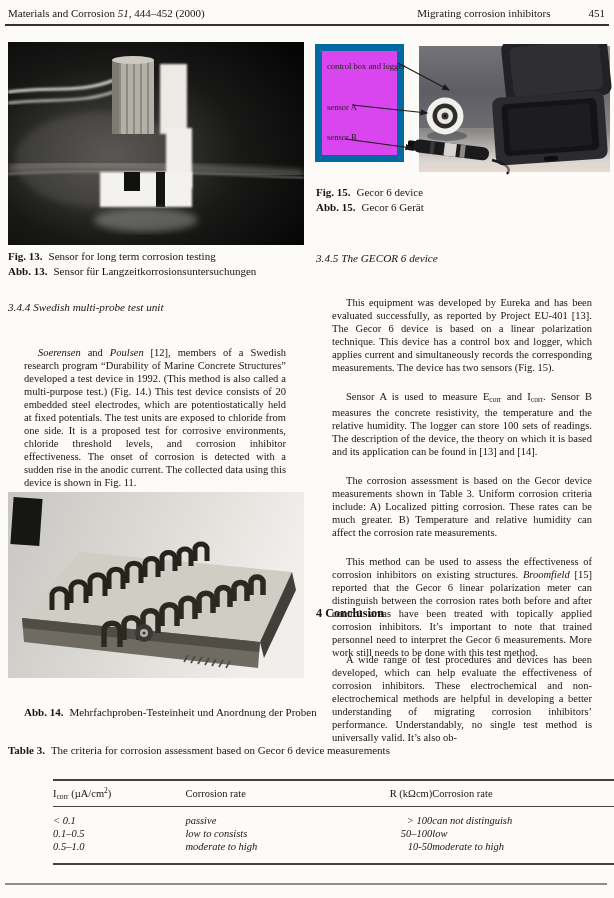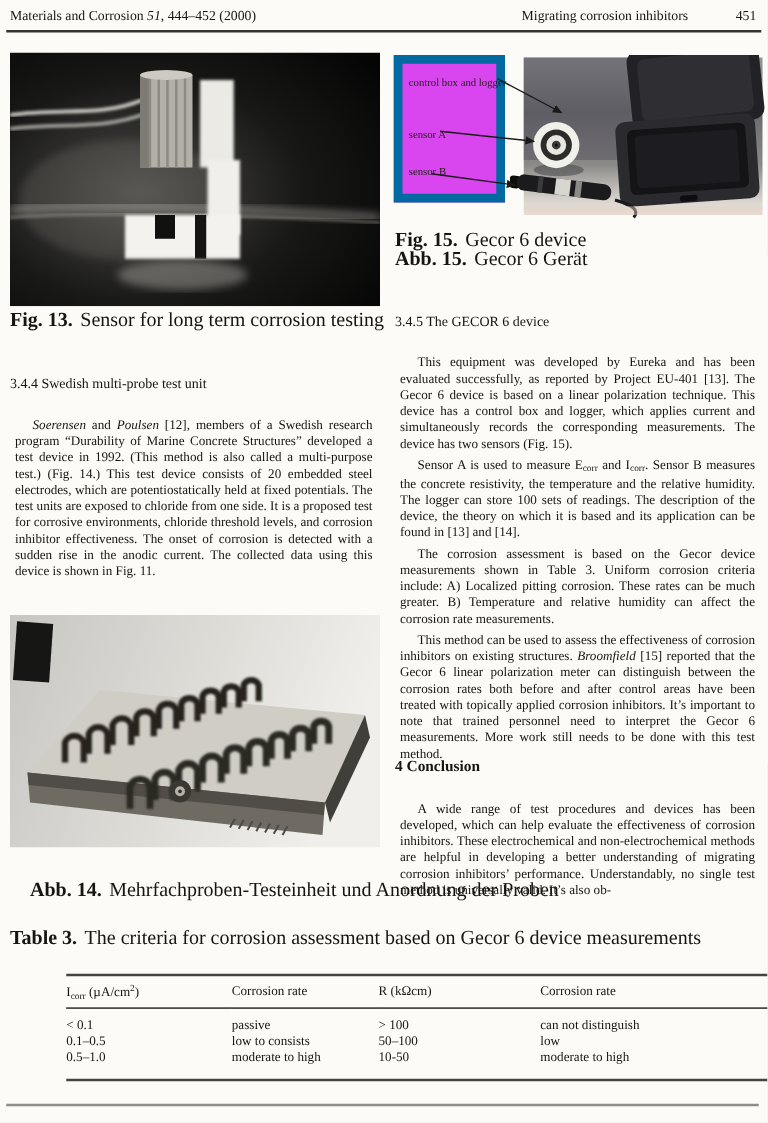--- a/index.html
+++ b/index.html
@@ -8,39 +8,39 @@
   .abs{position:absolute;}
   
   .hdr{font-size:11px;white-space:nowrap;}
   .hdr-right{display:flex;gap:38px;align-items:flex-end;}
   .rule{background:#35332f;}
   .rule.light{background:#8f8d88;}
   
   .i{font-style:italic;}
   .sub{font-size:7.5px;vertical-align:-2px;}
   .sup{font-size:7.5px;vertical-align:4px;}
-  .heading{font-size:11.2px;text-align:center;}
+  .heading{font-size:11.2px;font-style:italic;text-align:center;}
   .heading2{font-size:12.3px;font-weight:bold;}
   .body-text{font-size:10.5px;line-height:13px;text-align:justify;}
-  .body-text p{margin:4px;text-indent:14px;}
-  .cap{font-size:16px;line-height:15px;white-space:nowrap;}
+  .body-text p{margin:16px;text-indent:14px;}
+  .cap{font-size:11px;line-height:15px;white-space:nowrap;}
   .cap .lbl{font-weight:bold;margin-right:6px;}
   
   .photo{display:block;}
   .labelbox{background:#d946ef;border:7px solid #0369a1;box-sizing:border-box;}
   .anno{position:absolute;font-size:8.6px;color:#24211d;white-space:nowrap;}
   
   .t3wrap{border-top:2px solid #45433f;border-bottom:2px solid #45433f;padding-bottom:9px;margin-left:48px;}
   table.t3{width:100%;border-collapse:collapse;font-size:10.5px;}
   .t3 th{font-weight:normal;text-align:left;padding:5px 0 5px 0;border-bottom:1.5px solid #45433f;}
-  .t3 td{padding:0;line-height:13.2px;vertical-align:top;}
+  .t3 td{padding:0;line-height:13.2px;vertical-align:top;font-style:italic;}
   .t3 tbody tr:first-child td{padding-top:7px;}
   .t3 th:nth-child(1),.t3 td:nth-child(1){width:22%;}
   .t3 th:nth-child(2),.t3 td:nth-child(2){width:19.5%;}
-  .t3 th:nth-child(3),.t3 td:nth-child(3){width:21.5%;}
+  .t3 th:nth-child(3),.t3 td:nth-child(3){width:21.5%;text-align:right;}
 </style>
 </head>
 <body>
 
 <div class="page">
 
   <div class="abs hdr" style="left:8px;top:7px;"><span>Materials and Corrosion </span><span class="i">51</span><span>, 444–452 (2000)</span></div>
   <div class="abs hdr hdr-right" style="right:9px;top:7px;">
     <span>Migrating corrosion inhibitors</span>
     <span>451</span>
@@ -85,20 +85,23 @@
       <rect x="158" y="86" width="26" height="60" fill="#f1efeb" filter="url(#bl2)"></rect>
       <rect x="92" y="130" width="92" height="35" fill="#f4f2ee" filter="url(#bl2)"></rect>
       <rect x="116" y="130" width="16" height="19" fill="#111110"></rect>
       <rect x="148" y="130" width="9" height="35" fill="#141413"></rect>
       <ellipse cx="138" cy="178" rx="52" ry="12" fill="#d6d4ce" opacity="0.35" filter="url(#bl)"></ellipse>
     </svg>
   </div>
 
   <div class="abs cap" style="left:8px;top:249px;">
     <span class="lbl">Fig. 13.</span><span>Sensor for long term corrosion testing</span>
+  </div>
+  <div class="abs cap" style="left:8px;top:264px;">
+    <span class="lbl">Abb. 13.</span><span>Sensor für Langzeitkorrosionsuntersuchungen</span>
   </div>
 
   <div class="abs heading" style="left:8px;top:301px;">3.4.4 Swedish multi-probe test unit</div>
   <div class="abs body-text" style="left:8px;top:330px;width:294px;">
     <p><span class="i">Soerensen</span><span> and </span><span class="i">Poulsen</span><span> [12], members of a Swedish research program “Durability of Marine Concrete Structures” developed a test device in 1992. (This method is also called a multi-purpose test.) (Fig. 14.) This test device consists of 20 embedded steel electrodes, which are potentiostatically held at fixed potentials. The test units are exposed to chloride from one side. It is a proposed test for corrosive environments, chloride threshold levels, and corrosion inhibitor effectiveness. The onset of corrosion is detected with a sudden rise in the anodic current. The collected data using this device is shown in Fig. 11.</span></p>
   </div>
 
   <div class="abs" style="left:8px;top:492px;">
     <svg class="photo" width="296" height="186" viewBox="0 0 296 186">
       <defs>

